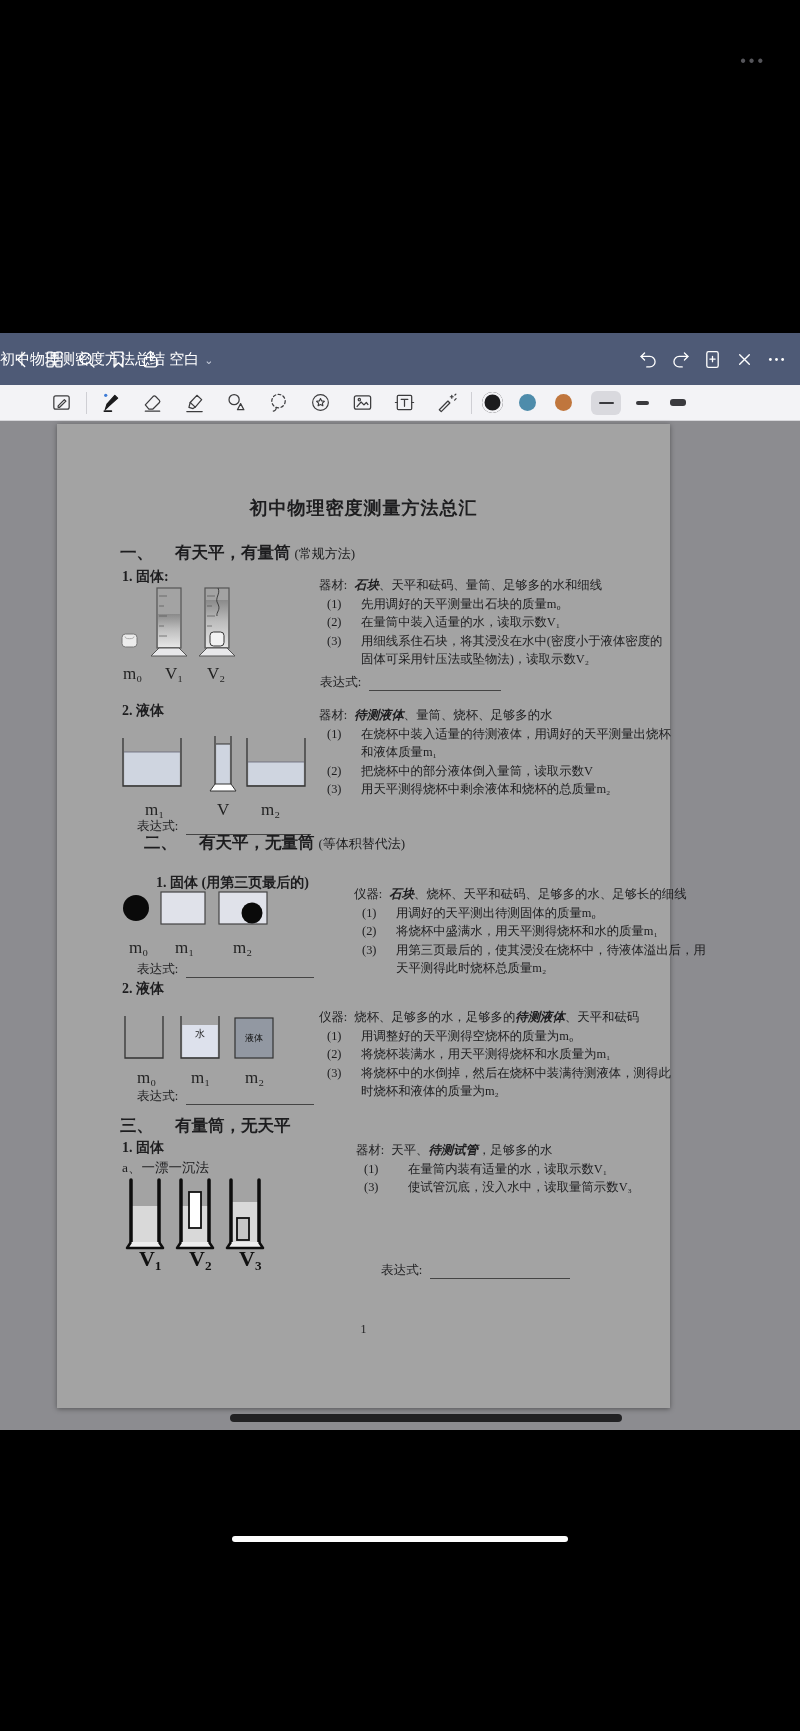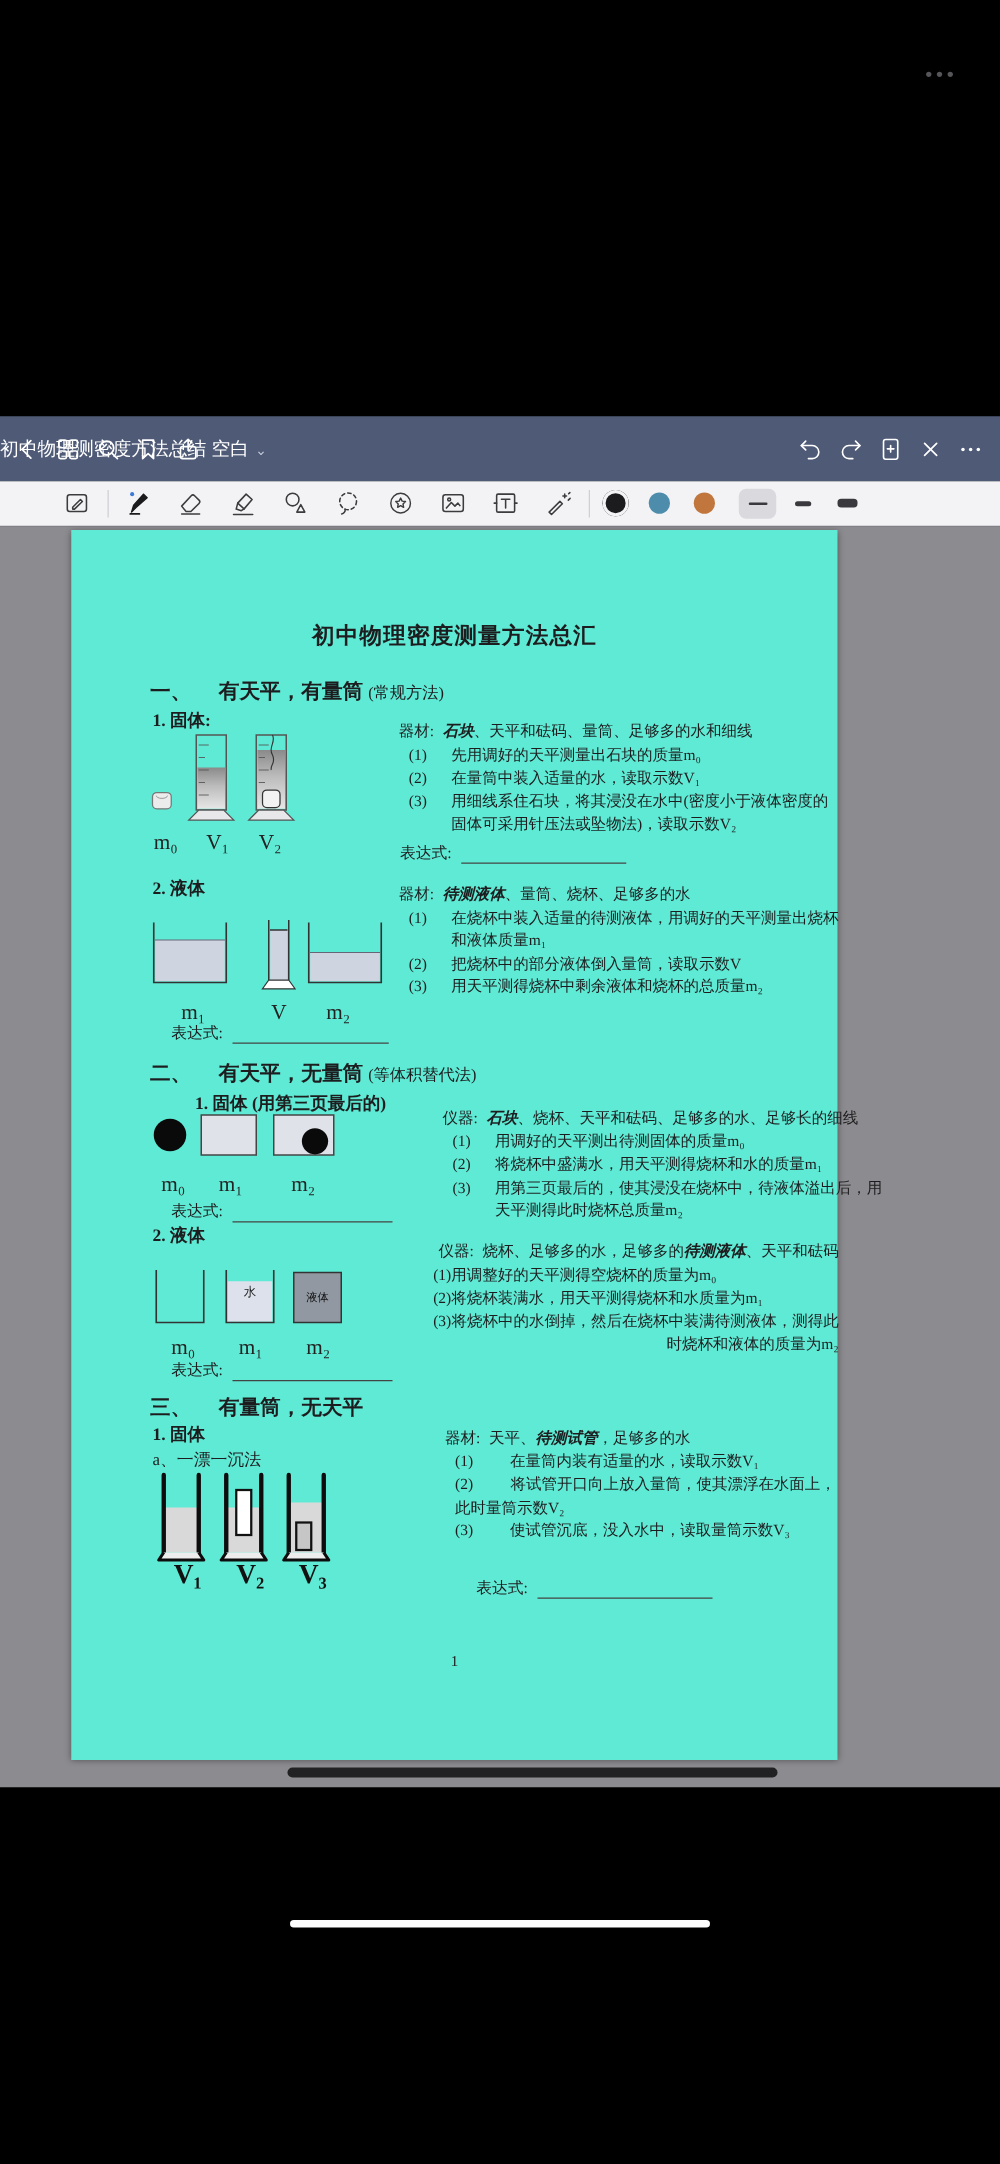--- a/index.html
+++ b/index.html
@@ -26,21 +26,21 @@
   .tools svg{width:23px;height:23px;}
   .tsep{width:1px;height:22px;background:#cfcfd4;margin:0 10px 0 -4px;flex:none;}
   .cdot{width:17px;height:17px;border-radius:50%;margin-right:19px;flex:none;cursor:pointer;}
   .cdot.sel{width:21px;height:21px;box-shadow:inset 0 0 0 2.5px #f3f3f6;margin-right:16px;}
   .thick{display:flex;align-items:center;justify-content:center;width:30px;height:24px;border-radius:6px;
          margin-right:6px;flex:none;cursor:pointer;}
   .thick.sel{background:#d9d9de;}
   .tline{background:#3a3a3e;border-radius:3px;}
   
   .content{position:absolute;top:421px;left:0;width:800px;height:1009px;background:#8c8c90;}
-  #page{position:absolute;left:57px;top:3px;width:613px;height:984px;background:#5eead4;
+  #page{position:absolute;left:57px;top:3px;width:613px;height:984px;background:#a3a3a3;
         box-shadow:0 1px 5px rgba(0,0,0,.4);color:#1d1d1f;}
   #page *{box-sizing:border-box;}
   .serif{font-family:"Liberation Serif","DejaVu Serif",serif;}
   .doc-title{position:absolute;top:72px;left:0;width:100%;text-align:center;font-size:18px;font-weight:bold;letter-spacing:1px;}
   .sec-h{position:absolute;left:63px;font-size:16.5px;font-weight:bold;white-space:nowrap;}
   .sec-h .sec-num{margin-right:22px;}
   .sec-h .sec-note{font-size:13px;font-weight:normal;margin-left:4px;}
   .sub-label{position:absolute;left:65px;font-size:14px;font-weight:bold;white-space:nowrap;}
   .sub-label2{position:absolute;left:65px;font-size:13.5px;white-space:nowrap;}
   .rcol{position:absolute;left:262px;width:352px;font-size:12.4px;line-height:18.5px;}
@@ -309,21 +309,21 @@
         <path d="M129 28 H185" stroke="#667" stroke-width="0.8"></path>
       </svg>
       <span class="figlab" style="left:88px;top:376px;">m₁</span>
       <span class="figlab" style="left:160px;top:376px;">V</span>
       <span class="figlab" style="left:204px;top:376px;">m₂</span>
 
       <div class="expr" style="left:80px;top:394px;">
         <span>表达式:</span><span class="uline" style="width:125px;"></span>
       </div>
 
-      <div class="sec-h" style="top:424px;">
+      <div class="sec-h" style="top:408px;margin-left:24px;">
         <span class="sec-num">二、</span><span>有天平，无量筒</span><span class="sec-note">(等体积替代法)</span>
       </div>
 
       <div class="sub-label" style="top:450px;margin-left:34px;">1. 固体 (用第三页最后的)</div>
 
       <div class="rcol" style="top:461px;margin-left:35px;">
         <div><span class="app-label">仪器:</span><span></span><span class="bi">石块</span><span>、烧杯、天平和砝码、足够多的水、足够长的细线</span></div>
         <div class="step">
             <span class="sn">(1)</span>
             <span>用调好的天平测出待测固体的质量m₀</span>
@@ -347,21 +347,21 @@
       <span class="figlab" style="left:72px;top:514px;">m₀</span>
       <span class="figlab" style="left:118px;top:514px;">m₁</span>
       <span class="figlab" style="left:176px;top:514px;">m₂</span>
 
       <div class="expr" style="left:80px;top:537px;">
         <span>表达式:</span><span class="uline" style="width:128px;"></span>
       </div>
 
       <div class="sub-label" style="top:556px;">2. 液体</div>
 
-      <div class="rcol" style="top:568px;text-align:right;">
+      <div class="rcol" style="top:584px;">
         <div><span class="app-label">仪器:</span><span>烧杯、足够多的水，足够多的</span><span class="bi">待测液体</span><span>、天平和砝码</span></div>
         <div class="step">
             <span class="sn">(1)</span>
             <span>用调整好的天平测得空烧杯的质量为m₀</span>
           </div>
         <div class="step">
             <span class="sn">(2)</span>
             <span>将烧杯装满水，用天平测得烧杯和水质量为m₁</span>
           </div>
         <div class="step">
@@ -392,21 +392,20 @@
 
       <div class="sub-label" style="top:715px;">1. 固体</div>
       <div class="sub-label2" style="top:735px;">a、一漂一沉法</div>
 
       <div class="rcol narrow" style="top:717px;">
         <div><span class="app-label">器材:</span><span>天平、</span><span class="bi">待测试管</span><span>，足够多的水</span></div>
         <div class="step">
             <span class="sn">(1)</span>
             <span>在量筒内装有适量的水，读取示数V₁</span>
           </div>
-        <div class="step-flow"><span class="sn">(2)</span><span>将试管开口向上放入量筒，使其漂浮在水面上，此时量筒示数V₂</span></div>
         <div class="step">
             <span class="sn">(3)</span>
             <span>使试管沉底，没入水中，读取量筒示数V₃</span>
           </div>
       </div>
 
       <svg class="fig" style="left:68px;top:752px;" width="155" height="78">
         <rect x="6" y="30" width="28" height="36" fill="#d9d9d9"></rect>
         <path d="M6 4 V66 M34 4 V66" stroke="#0d0d0d" stroke-width="3.5" stroke-linecap="round" fill="none"></path>
         <path d="M6 66 L2 72 H38 L34 66" fill="#ededed" stroke="#0d0d0d" stroke-width="2.5" stroke-linejoin="round"></path>

